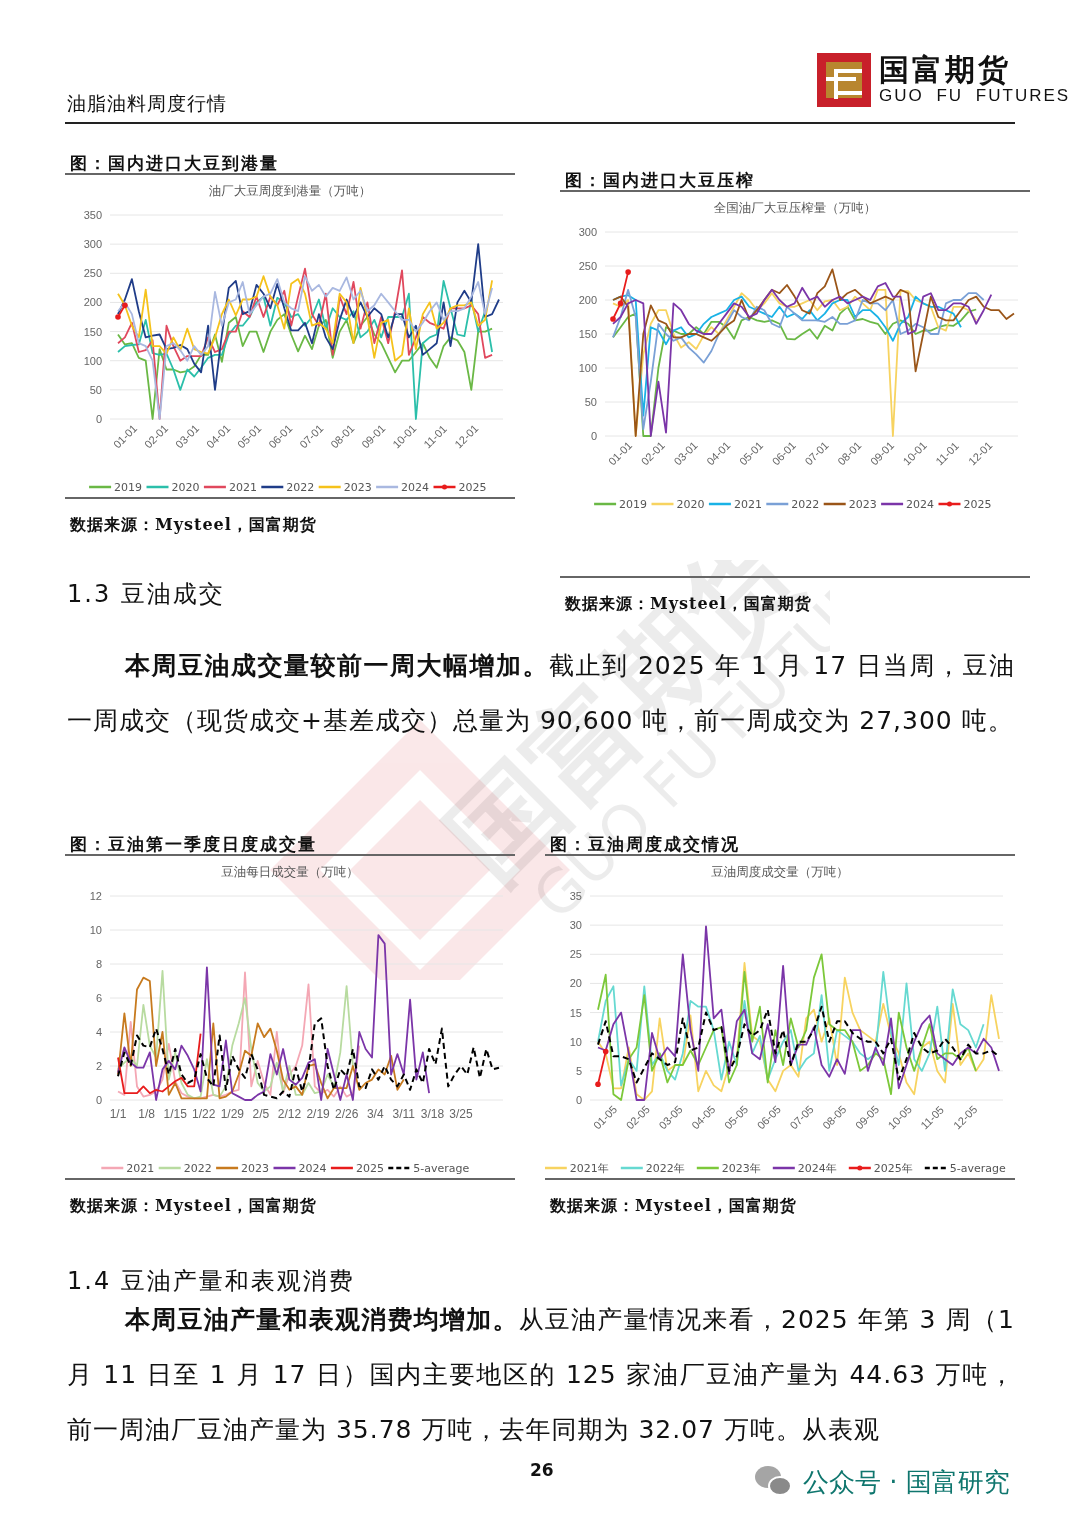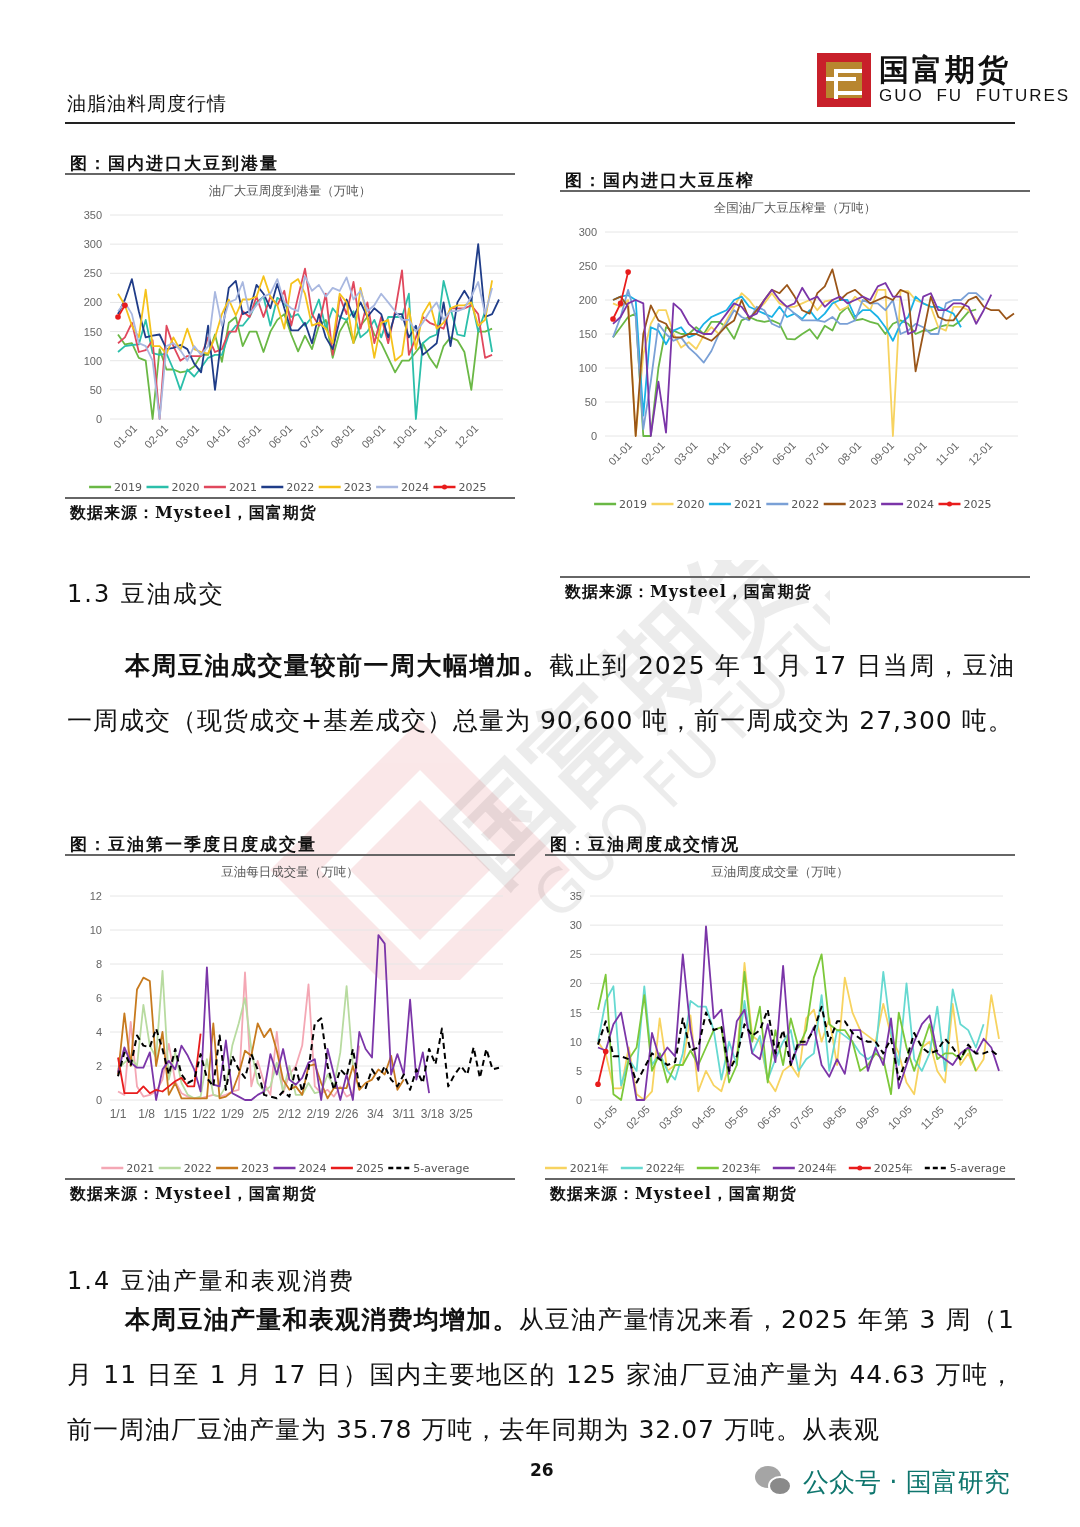--- a/index.html
+++ b/index.html
@@ -13,21 +13,21 @@
   .logo-mark .w2 { position:absolute; left:17px; top:16px; width:4px; height:30px; background:#fff; }
   .logo-mark .w3 { position:absolute; left:17px; top:16px; width:28px; height:4px; background:#fff; }
   .logo-mark .w4 { position:absolute; left:17px; top:38px; width:28px; height:4px; background:#fff; }
   .logo-text { margin-left:8px; display:flex; flex-direction:column; }
   .logo-cn { font-family:"DejaVu Sans",sans-serif; font-size:30px; font-weight:bold; letter-spacing:3px; line-height:32px; }
   .logo-en { font-family:"Liberation Sans",sans-serif; font-size:17px; letter-spacing:2px; line-height:20px; word-spacing:6px; }
   .header-rule { position:absolute; left:65px; top:122px; width:950px; height:2px; background:#222; }
 
   .fig { position:absolute; }
   .fig-title { font-size:17px; font-weight:bold; letter-spacing:2px; font-family:"DejaVu Serif",serif; height:24px; line-height:24px; padding-left:5px; border-bottom:2px solid #666; }
-  .fig-source { font-size:16px; font-weight:bold; letter-spacing:1px; padding-left:5px; border-top:2px solid #666; padding-top:4px; height:30px; }
+  .fig-source { font-size:16px; font-weight:bold; letter-spacing:1px; padding-left:5px; border-top:2px solid #666; padding-top:16px; height:30px; }
   .chart svg { display:block; }
 
   .section-head { position:absolute; left:67px; font-size:24px; font-family:"DejaVu Sans",sans-serif; letter-spacing:2px; }
   .para { position:absolute; left:67px; width:948px; font-size:25px; line-height:55px; font-family:"DejaVu Sans",sans-serif; letter-spacing:1px; text-align:justify; }
   .para b { font-weight:bold; }
   .page-num { position:absolute; left:530px; top:1460px; font-size:17px; font-weight:bold; font-family:"DejaVu Sans",sans-serif; }
   .wechat { position:absolute; left:755px; top:1465px; display:flex; align-items:center; color:#0f766e; font-family:"DejaVu Sans",sans-serif; font-size:26px; }
   .wechat-icon { width:40px; height:34px; position:relative; margin-right:8px; }
   .bubble1 { position:absolute; left:0; top:0; width:26px; height:22px; border-radius:50%; background:#a5a5a5; }
   .bubble2 { position:absolute; left:13px; top:10px; width:24px; height:20px; border-radius:50%; background:#8a8a8a; border:2px solid #fff; }

